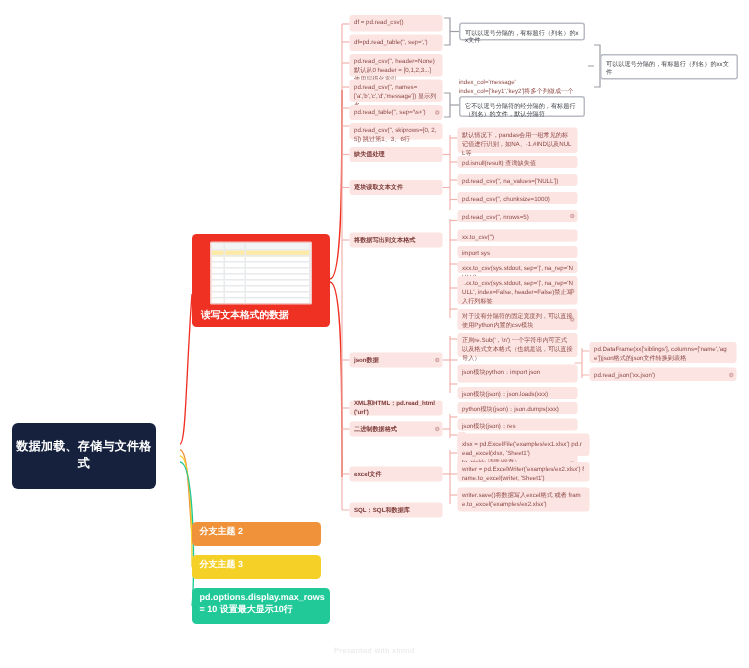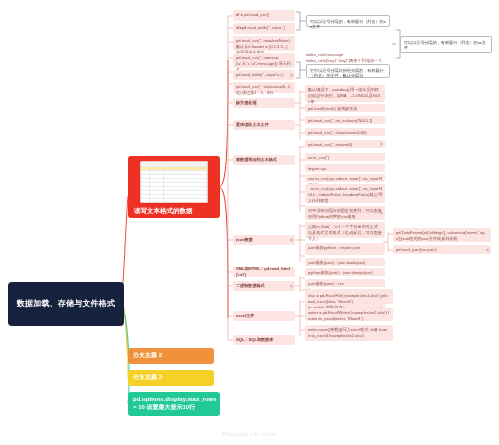--- a/index.html
+++ b/index.html
@@ -6,21 +6,21 @@
   body{width:499px;height:445px;position:relative;overflow:hidden;
        font-family:"Liberation Sans","DejaVu Sans",sans-serif;
        -webkit-font-smoothing:antialiased;}
   #canvas{position:absolute;inset:0;}
   svg.links{position:absolute;left:0;top:0;width:499px;height:445px;pointer-events:none;}
 
   .node{position:absolute;box-sizing:border-box;}
 
   
   .root{
-    left:8px;top:282px;width:116px;height:44px;
+    left:8px;top:282px;width:96px;height:44px;
     background:#16213e;color:#ffffff;border-radius:4px;
     display:flex;align-items:center;justify-content:center;text-align:center;
     font-size:8px;font-weight:bold;line-height:1.35;padding:3px 0;
     letter-spacing:.2px;
   }
 
   
   .redtopic{
     left:128px;top:156px;width:92px;height:62px;
     background:#ef3124;border-radius:3px;padding:4px 4px 3px 4px;

